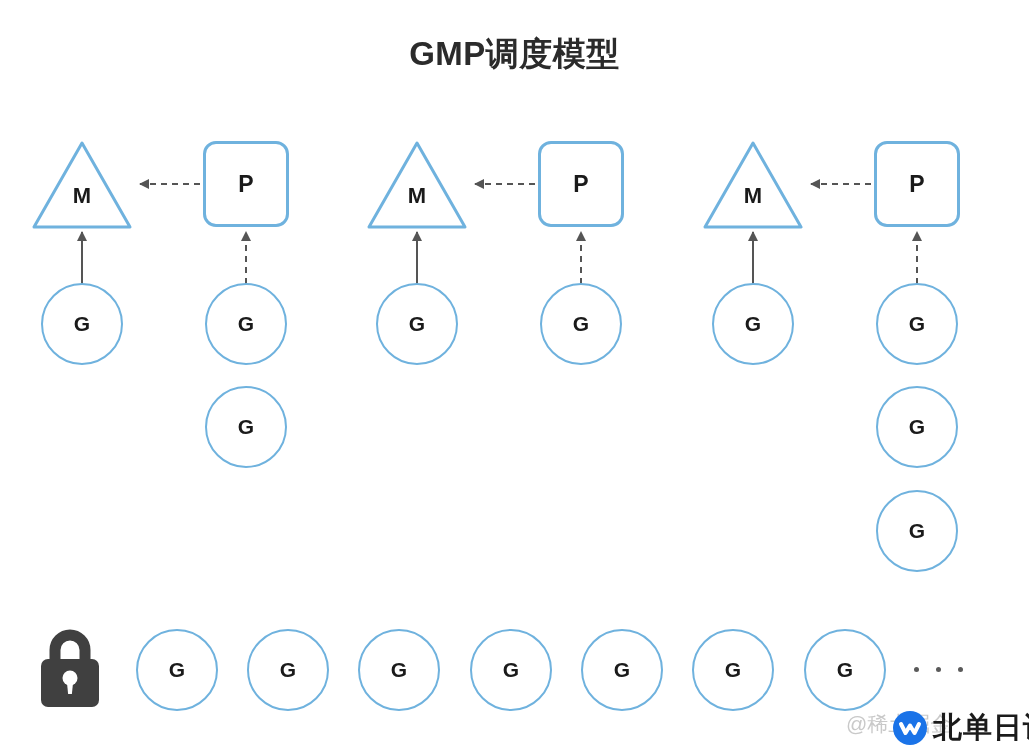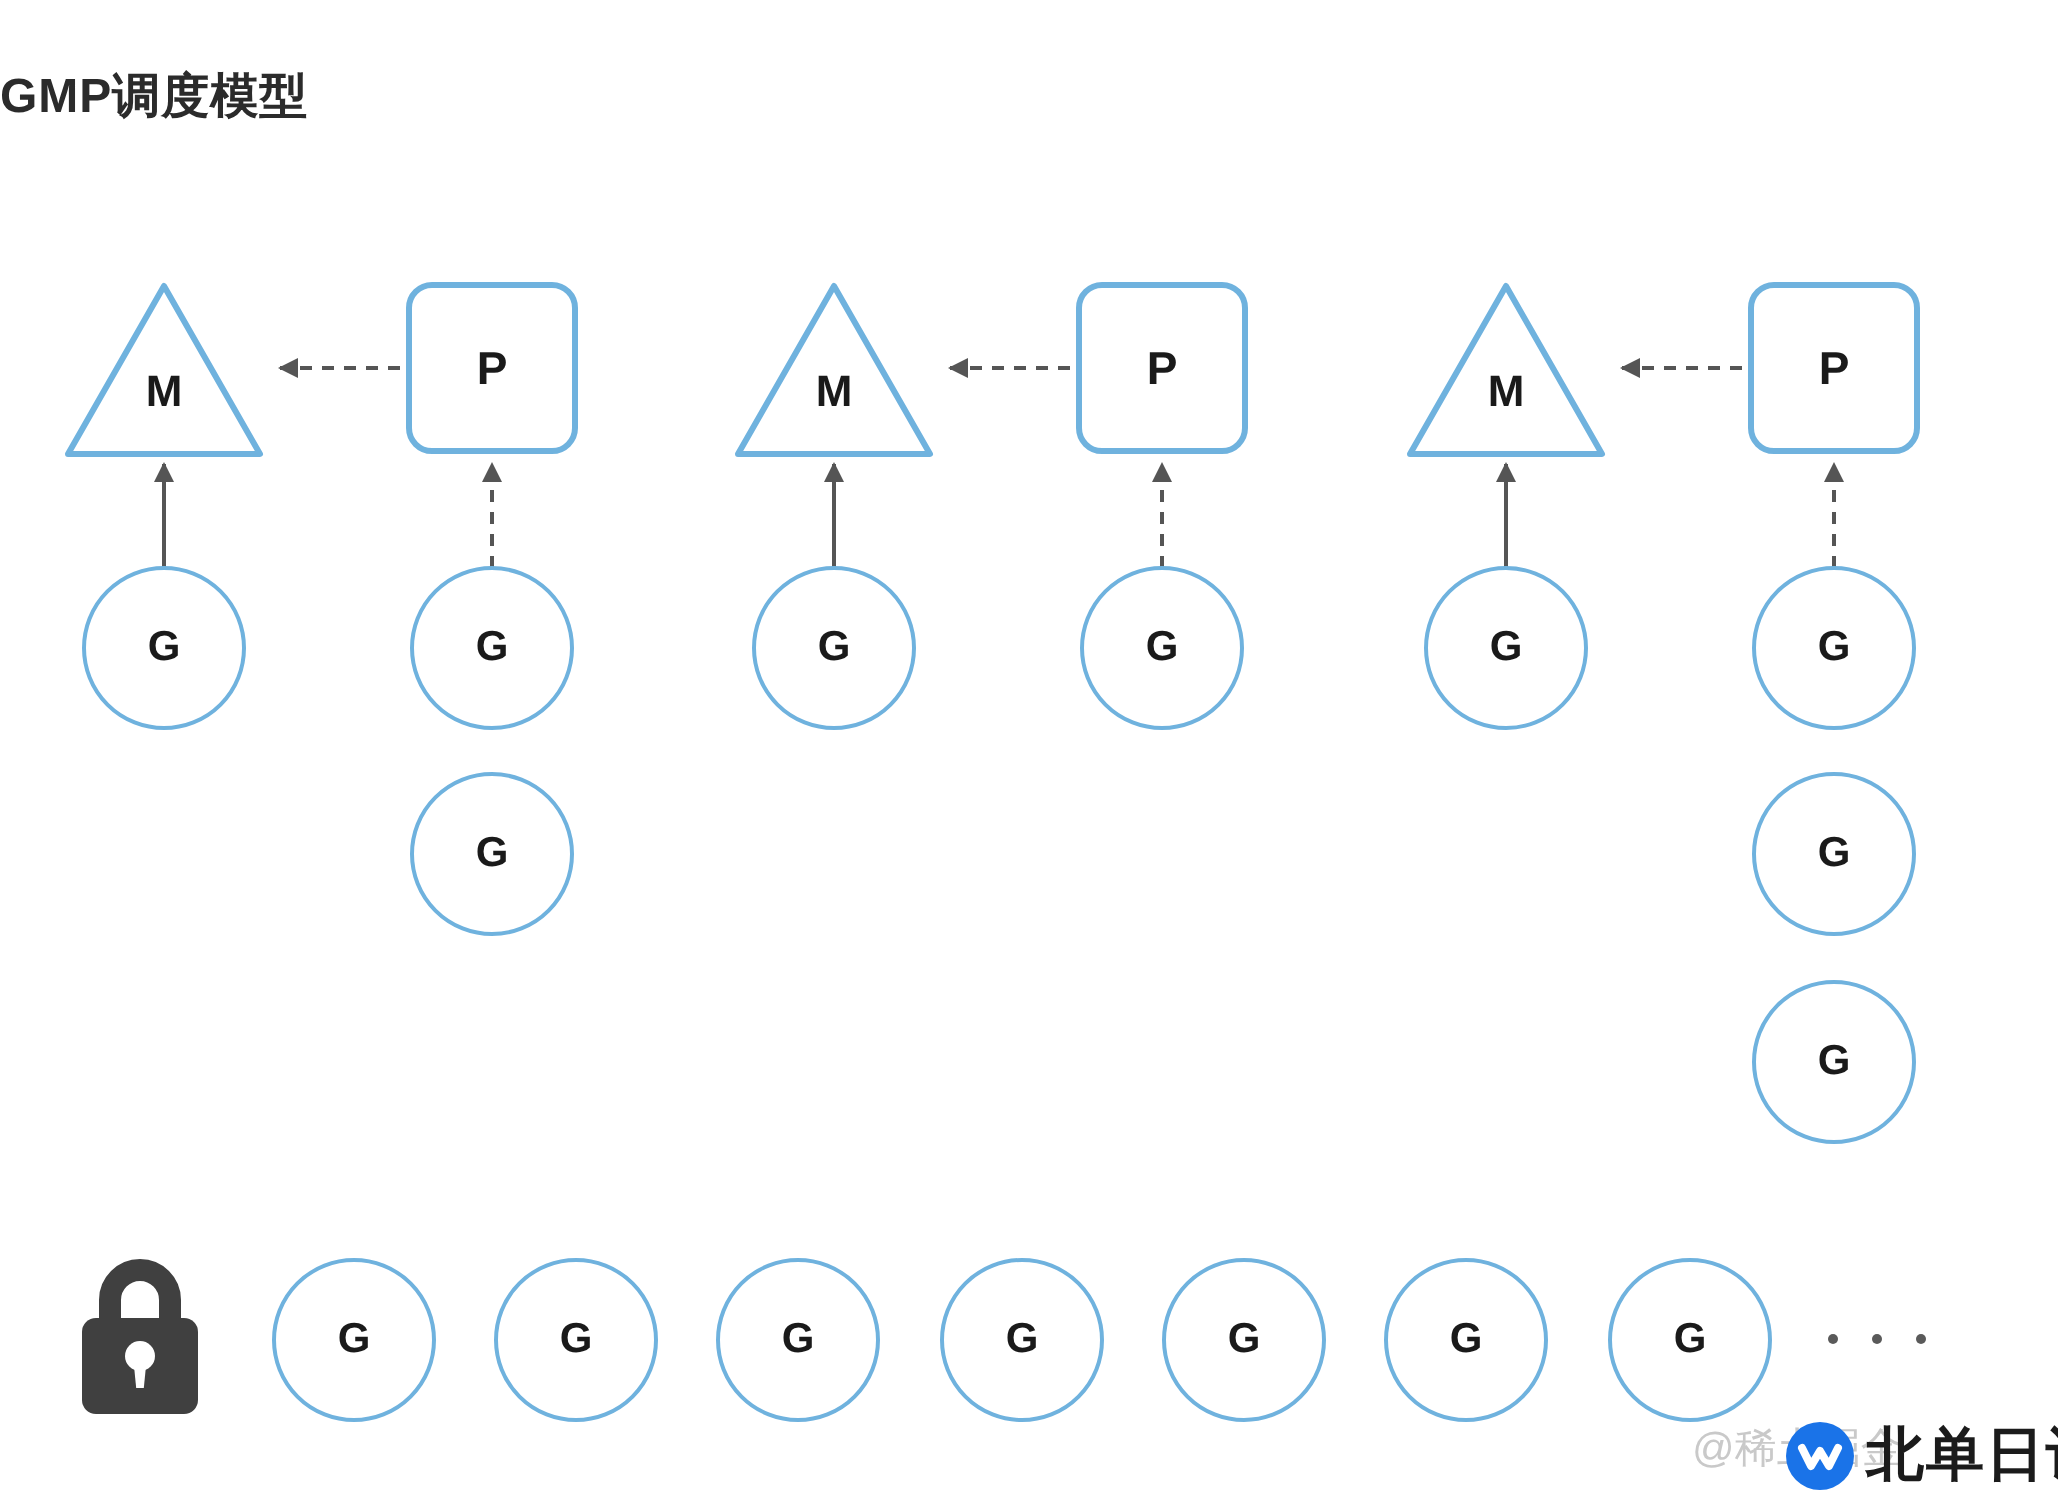--- a/index.html
+++ b/index.html
@@ -19,21 +19,22 @@
     position: absolute;
     inset: 0;
     width: 1029px;
     height: 753px;
   }
   .title {
     position: absolute;
     top: 32px;
     left: 0;
     width: 1029px;
-    font-size: 24px;
+    text-align: center;
+    font-size: 33px;
     font-weight: bold;
     color: #2b2b2b;
     letter-spacing: 0.5px;
     white-space: nowrap;
   }
 
   
   .node {
     position: absolute;
     display: flex;

